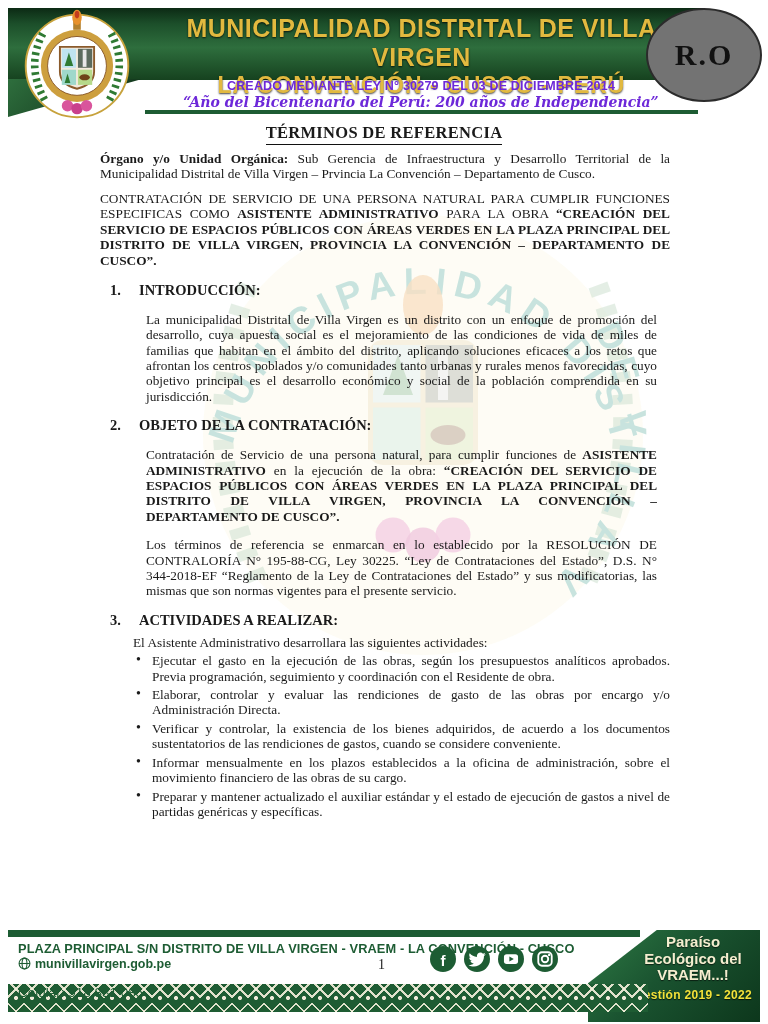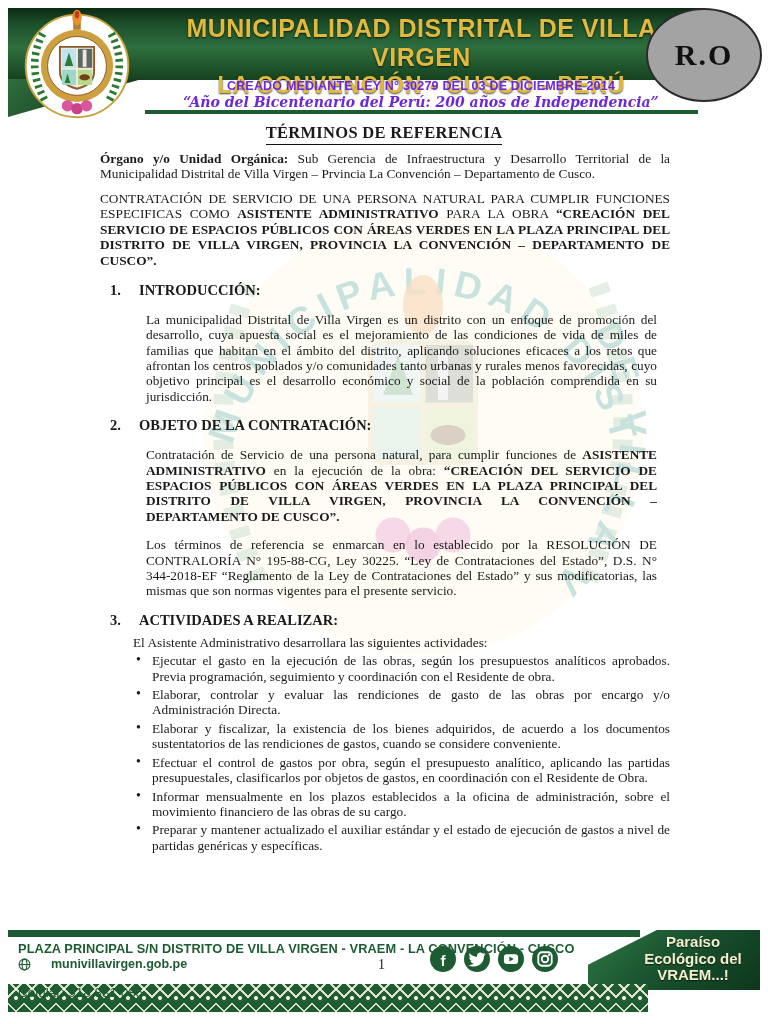--- a/index.html
+++ b/index.html
@@ -35,21 +35,21 @@
   .header-subband .created{
     font-family:"Liberation Sans", sans-serif;font-weight:bold;font-size:12.5px;letter-spacing:.2px;
   }
   .header-subband .quote{
     font-family:"DejaVu Serif", serif;font-style:italic;font-weight:bold;font-size:14px;margin-top:1px;
   }
   .header-underline{position:absolute;left:145px;top:110px;width:553px;height:4px;background:#1d5c33;z-index:2;}
   .logo{position:absolute;left:20px;top:7px;width:114px;height:114px;z-index:3;}
   .stamp{
     position:absolute;left:646px;top:8px;width:112px;height:90px;z-index:5;
-    background:#a3a3a3;border:2.5px solid #2b2b2b;border-radius:50%;
+    background:#737373;border:2.5px solid #2b2b2b;border-radius:50%;
     display:flex;align-items:center;justify-content:center;
     font-family:"Liberation Serif", serif;font-weight:bold;font-size:30px;color:#111;letter-spacing:2px;
   }
 
   
   .doc-title-wrap{position:absolute;left:0;top:123px;width:768px;text-align:center;z-index:1;}
   .doc-title{
     display:inline-block;font-weight:bold;font-size:16.5px;letter-spacing:.3px;
     border-bottom:1.6px solid #111;padding-bottom:1px;
   }
@@ -65,36 +65,36 @@
   .sec-content p{margin:13px;text-align:justify;}
   .lead{margin:6px 0 3px 33px !important;text-align:left !important;}
   ul.bullets{margin:2px 0 0 0;padding-left:52px;list-style:none;}
   ul.bullets li{position:relative;text-align:justify;margin-bottom:3px;}
   ul.bullets li::before{content:"•";position:absolute;left:-16px;top:-1px;font-size:14px;}
 
   
   .footer-bar{position:absolute;left:8px;top:930px;width:632px;height:7px;background:#1d5c33;z-index:2;}
   .footer-address{position:absolute;left:18px;top:941px;z-index:3;color:#1d5c33;font-family:"Liberation Sans", sans-serif;}
   .footer-address .a1{font-weight:bold;font-size:12.8px;letter-spacing:.1px;}
-  .footer-address .a2{font-weight:bold;font-size:12.5px;margin-top:1px;display:flex;align-items:flex-end;gap:20px;}
+  .footer-address .a2{font-weight:bold;font-size:12.5px;margin-top:1px;display:flex;align-items:flex-start;gap:4px;}
   .footer-address .a3{font-weight:normal;font-size:13.5px;margin-top:14px;}
   .page-num{position:absolute;left:378px;top:957px;z-index:3;font-size:14px;color:#222;}
   .social{position:absolute;left:430px;top:946px;z-index:3;display:flex;gap:8px;}
   .social .sicon{width:26px;height:26px;}
   .pattern-band{
     position:absolute;left:8px;top:984px;width:640px;height:28px;z-index:2;
     background-color:#1e5c33;
     background-image:
       radial-gradient(circle 2.2px at 8px 14px, #efe9d8 90%, transparent 100%),
       repeating-linear-gradient(45deg, transparent 0 5px, rgba(245,240,220,.9) 5px 7px, transparent 7px 16px),
       repeating-linear-gradient(-45deg, transparent 0 5px, rgba(245,240,220,.9) 5px 7px, transparent 7px 16px);
     background-size:16px 28px,16px 28px,16px 28px;
   }
   .corner-poly{
-    position:absolute;left:588px;top:930px;width:172px;height:60px;z-index:1;
+    position:absolute;left:588px;top:930px;width:172px;height:92px;z-index:1;
     background:linear-gradient(135deg,#2e7a44 0%,#1a5330 45%,#0d371c 100%);
     clip-path:polygon(0 100%,0 58%,40% 0,100% 0,100% 100%);
   }
   .slogan{
     position:absolute;right:6px;top:4px;width:122px;text-align:center;
     font-family:"Liberation Sans", sans-serif;font-weight:bold;font-size:15px;line-height:1.1;
     color:#f4eecf;text-shadow:0 1px 1px rgba(0,0,0,.6);
   }
   .gestion{
     position:absolute;right:6px;top:58px;width:122px;text-align:center;
@@ -211,22 +211,21 @@
 
     <div class="section">
       <div class="sec-head">
         <span class="sec-num">3.</span>
         <span>ACTIVIDADES A REALIZAR:</span>
       </div>
       <p class="lead">El Asistente Administrativo desarrollara las siguientes actividades:</p>
       <ul class="bullets">
         <li>Ejecutar el gasto en la ejecución de las obras, según los presupuestos analíticos aprobados. Previa programación, seguimiento y coordinación con el Residente de obra.</li>
         <li>Elaborar, controlar y evaluar las rendiciones de gasto de las obras por encargo y/o Administración Directa.</li>
-        <li>Elaborar y fiscalizar, la existencia de los bienes adquiridos, de acuerdo a los documentos sustentatorios de las rendiciones de gastos, cuando se considere conveniente.</li>
-        <li>Efectuar el control de gastos por obra, según el presupuesto analítico, aplicando las partidas presupuestales, clasificarlos por objetos de gastos, en coordinación con el Residente de Obra.</li>
+        <li>Verificar y controlar, la existencia de los bienes adquiridos, de acuerdo a los documentos sustentatorios de las rendiciones de gastos, cuando se considere conveniente.</li>
         <li>Informar mensualmente en los plazos establecidos a la oficina de administración, sobre el movimiento financiero de las obras de su cargo.</li>
         <li>Preparar y mantener actualizado el auxiliar estándar y el estado de ejecución de gastos a nivel de partidas genéricas y específicas.</li>
       </ul>
     </div>
   </div>
 
   <div class="corner-poly">
     <div class="slogan">Paraíso Ecológico del VRAEM...!</div>
     <div class="gestion">Gestión 2019 - 2022</div>
   </div>

